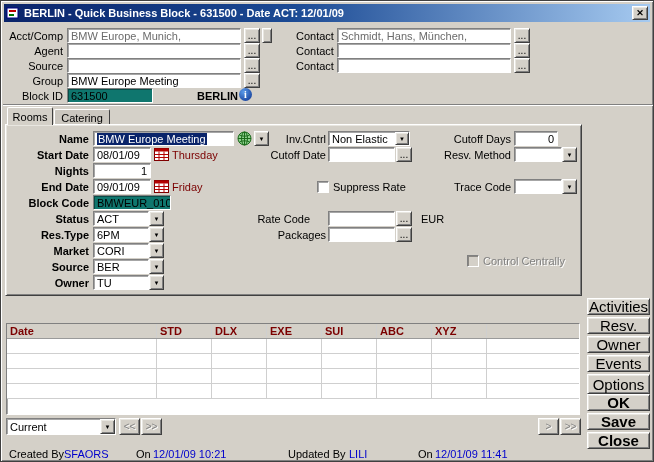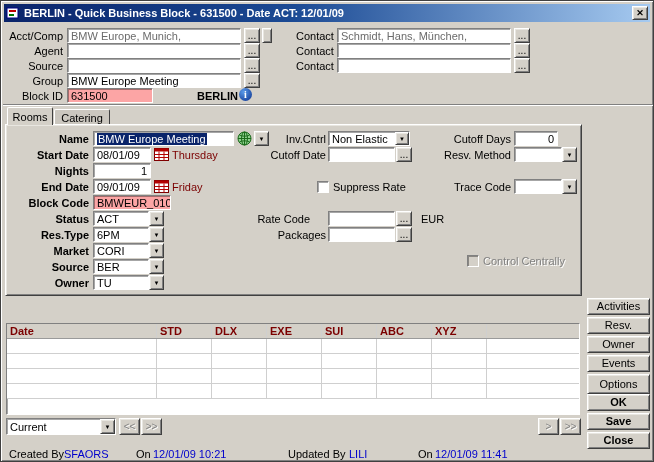--- a/index.html
+++ b/index.html
@@ -29,21 +29,21 @@
   .lbl { position:absolute; height:13px; line-height:13px; white-space:nowrap; }
   .r { text-align:right; }
   .b { font-weight:bold; }
   .field {
     position:absolute; background:#fff; height:15px;
     border:1px solid; border-color:#808080 #ffffff #ffffff #808080;
     box-shadow: inset 1px 1px 0 rgba(0,0,0,.35);
     padding:0 3px; display:flex; align-items:center;
     overflow:hidden; white-space:nowrap; font-size:11px;
   }
-  .field.gray { background:#fca5a5; }
+  .field.gray { background:#0f766e; }
   .field.right { justify-content:flex-end; }
   .gtxt { color:#6b6b6b; }
   .sel { background:#0a246a; color:#fff; padding:0 1px; }
   .maroon { color:#7b0000;text-align:right; }
   .blue { color:#0000cc; }
   .chk {
     position:absolute; width:12px; height:12px; background:#fff;
     border:1px solid; border-color:#808080 #ffffff #ffffff #808080;
     box-shadow: inset 1px 1px 0 rgba(0,0,0,.35);
   }
@@ -67,21 +67,21 @@
     border:1px solid; border-color:#808080 #ffffff #ffffff #808080;
     box-shadow: inset 1px 1px 0 rgba(0,0,0,.35);
     overflow:hidden;
   }
   .grow { display:flex; height:15px; border-bottom:1px solid #cfcfcf; background:#fff; }
   .grow.head { background:#d4d0c8; color:#7b0000; font-weight:bold; border-bottom:1px solid #9a9a9a; }
   .grow.sel-row { background:#dbe7f5; color:#7b0000; }
   .gc { border-right:1px solid #cfcfcf; padding:0 3px; display:flex; align-items:center; overflow:hidden; white-space:nowrap; }
   .c-date { width:150px; } .c { width:55px; } .c-fill { flex:1; border-right:none; }
   .num { justify-content:flex-end; }
-  .side-btn { font-size:11px; }
+  .side-btn { font-size:15px; }
   .info-circle {
     position:absolute; width:13px; height:13px; border-radius:50%;
     background:radial-gradient(circle at 35% 30%, #5a9ae8, #0a2f8c);
     color:#fff; font-family:"Liberation Serif", serif; font-weight:bold; font-size:10px;
     display:flex; align-items:center; justify-content:center;
   }
 </style>
 </head>
 <body>
 

